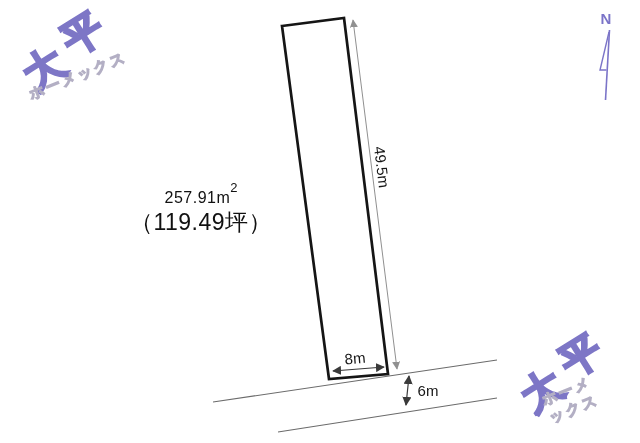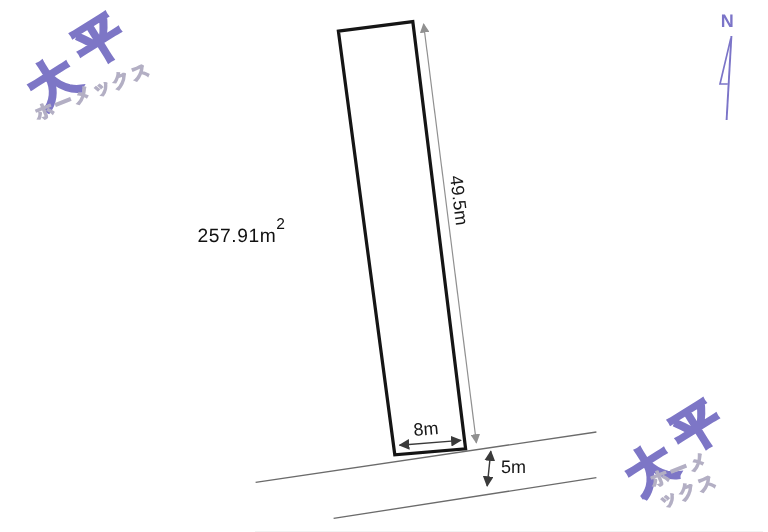--- a/index.html
+++ b/index.html
@@ -66,25 +66,26 @@
   </svg>
 
   <svg id="compass-svg" width="640" height="443" viewBox="0 0 640 443">
     <line x1="609.5" y1="30" x2="605.5" y2="100" stroke="#7b74c8" stroke-width="1.6"></line>
     <polyline points="609,32 600,70 606.5,70" fill="none" stroke="#7b74c8" stroke-width="1.4"></polyline>
   </svg>
   <div class="txt compass-n">N</div>
 
   <div class="txt area-block">
     <div><span>257.91m</span><span class="area-sup">2</span></div>
+    <div class="area-tsubo">（119.49坪）</div>
   </div>
 
   <div class="txt dim dim-side">49.5m</div>
   <div class="txt dim dim-frontage">8m</div>
-  <div class="txt dim dim-road">5m</div>
+  <div class="txt dim dim-road">6m</div>
 
   <div>
     <span class="wm wm-big r-32" style="left:44px;top:69px;">大</span>
     <span class="wm wm-big r-32" style="left:83px;top:34px;">平</span>
     <span class="wm wm-kana r-22" style="left:78px;top:76px;">ホーメックス</span>
   </div>
 
   <div>
     <span class="wm wm-big r-32" style="left:542px;top:391px;">大</span>
     <span class="wm wm-big r-32" style="left:581px;top:356px;">平</span>

